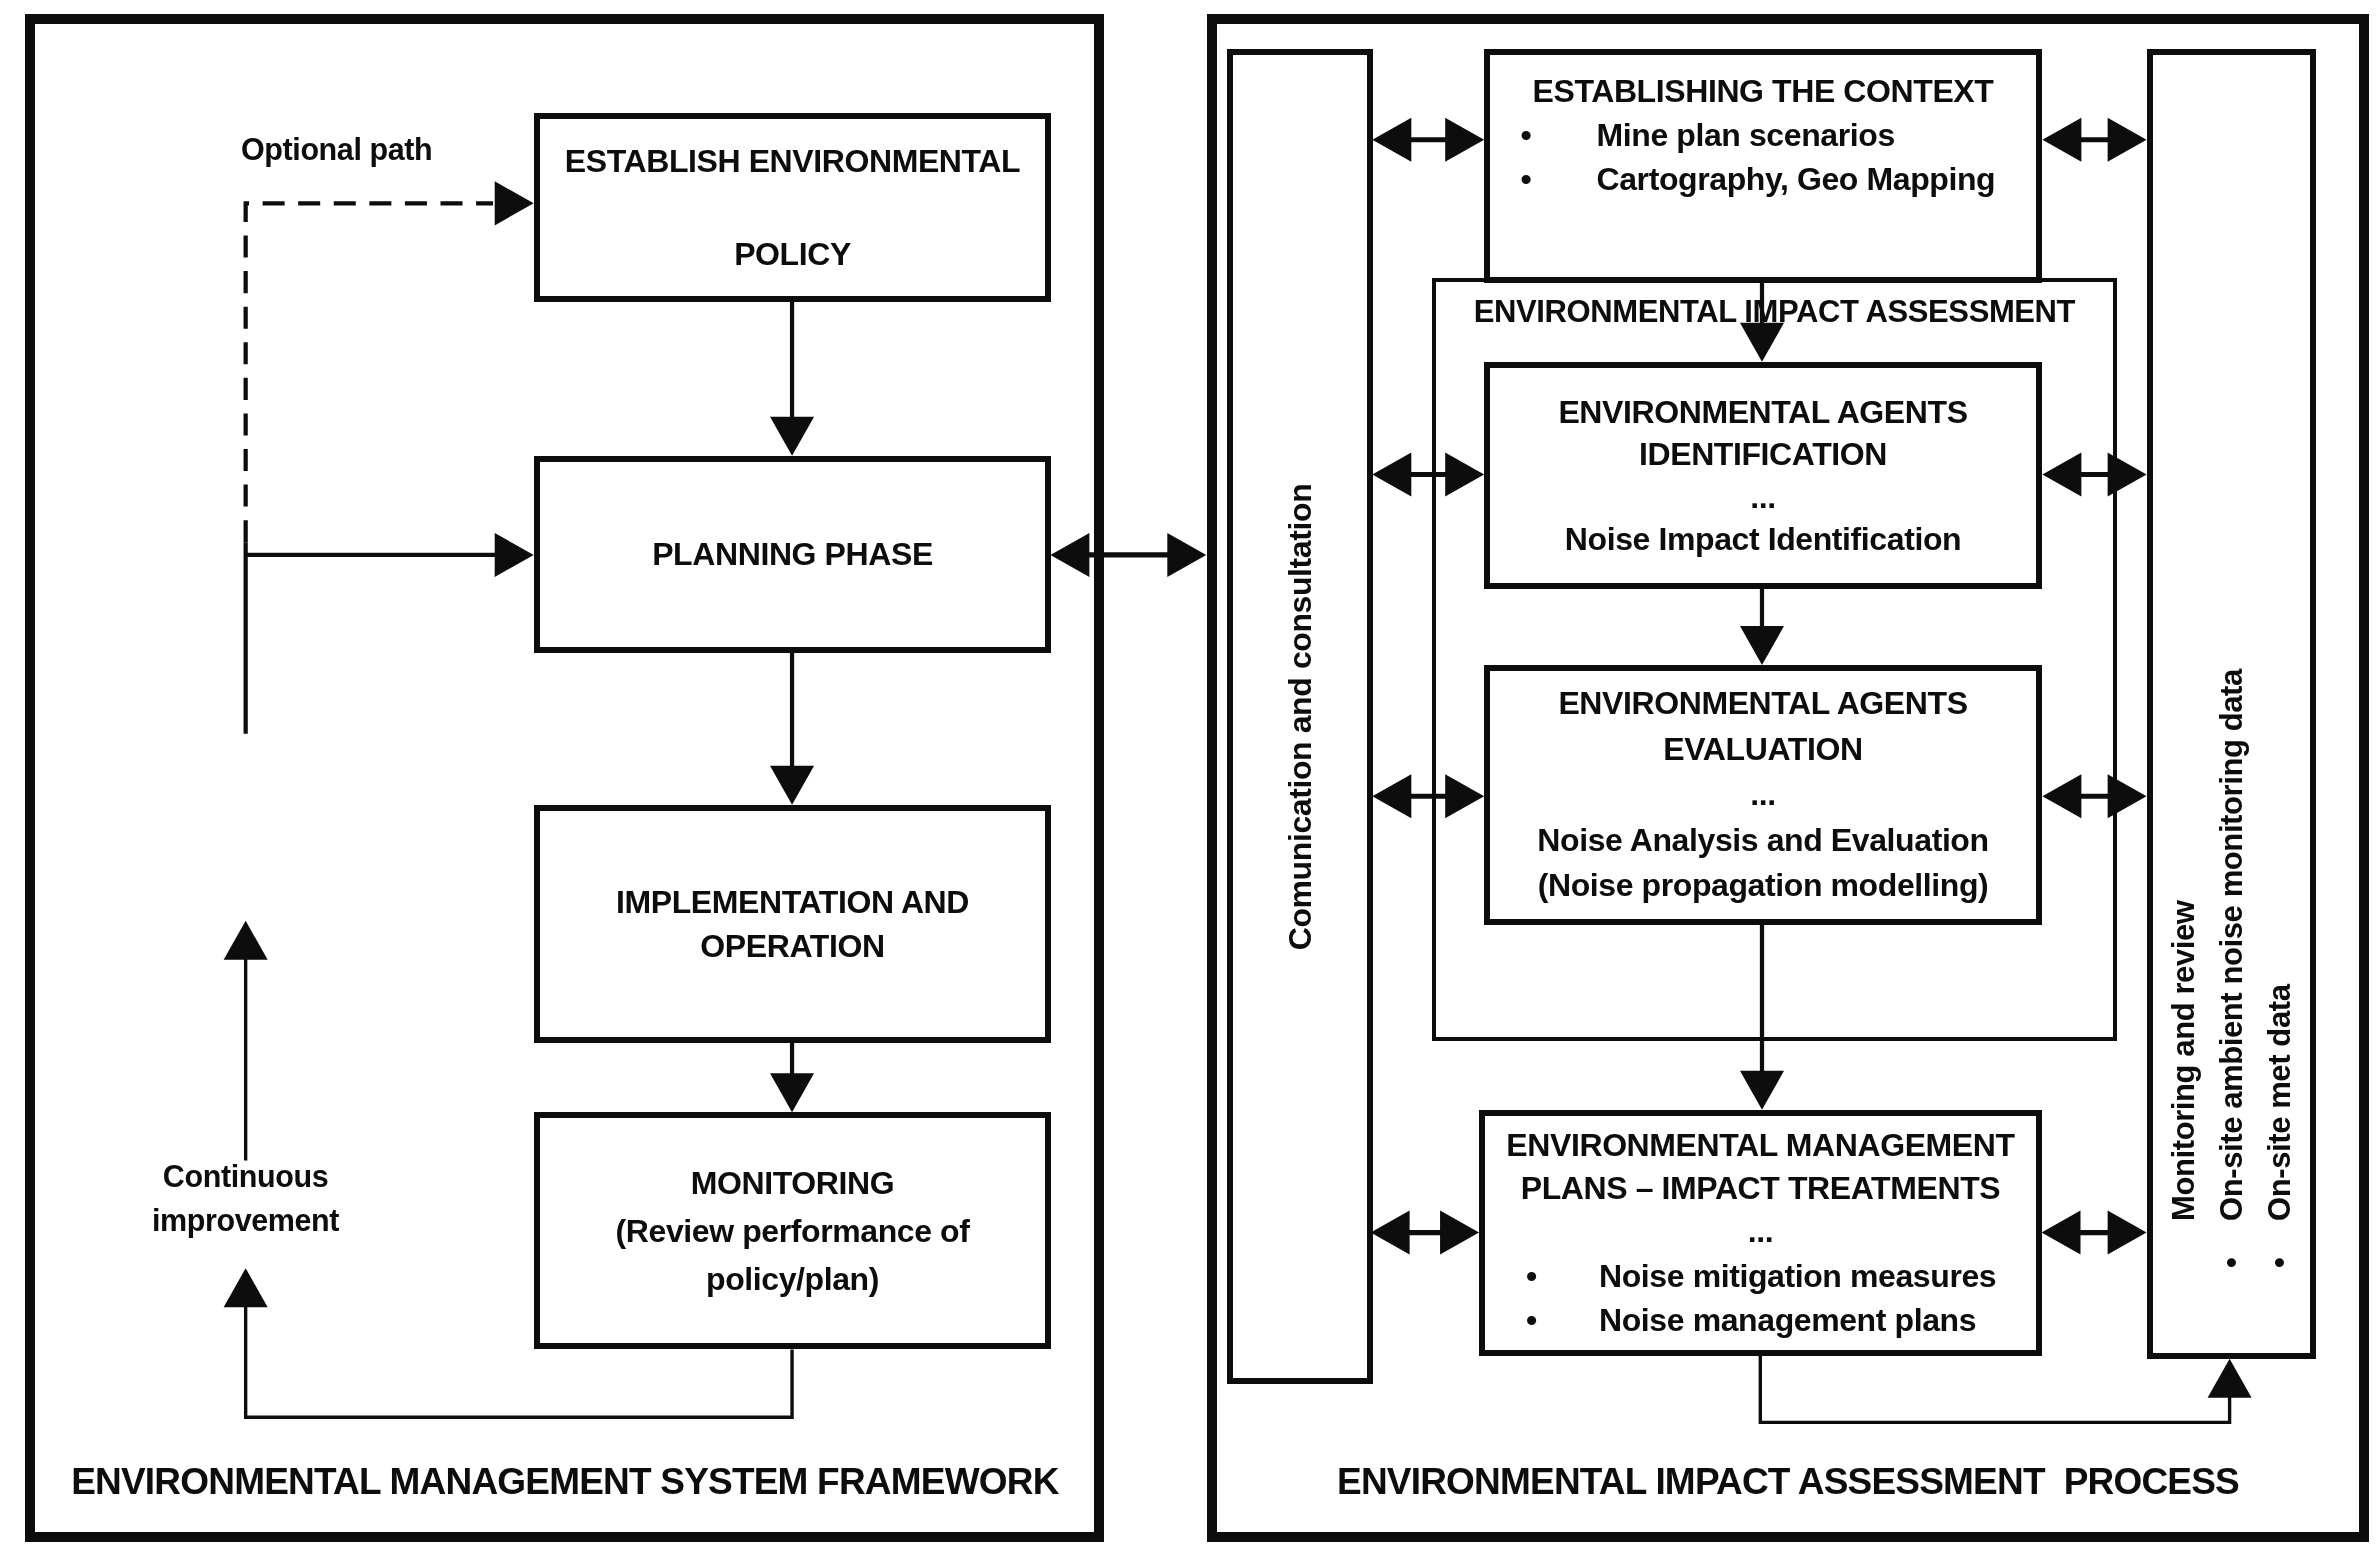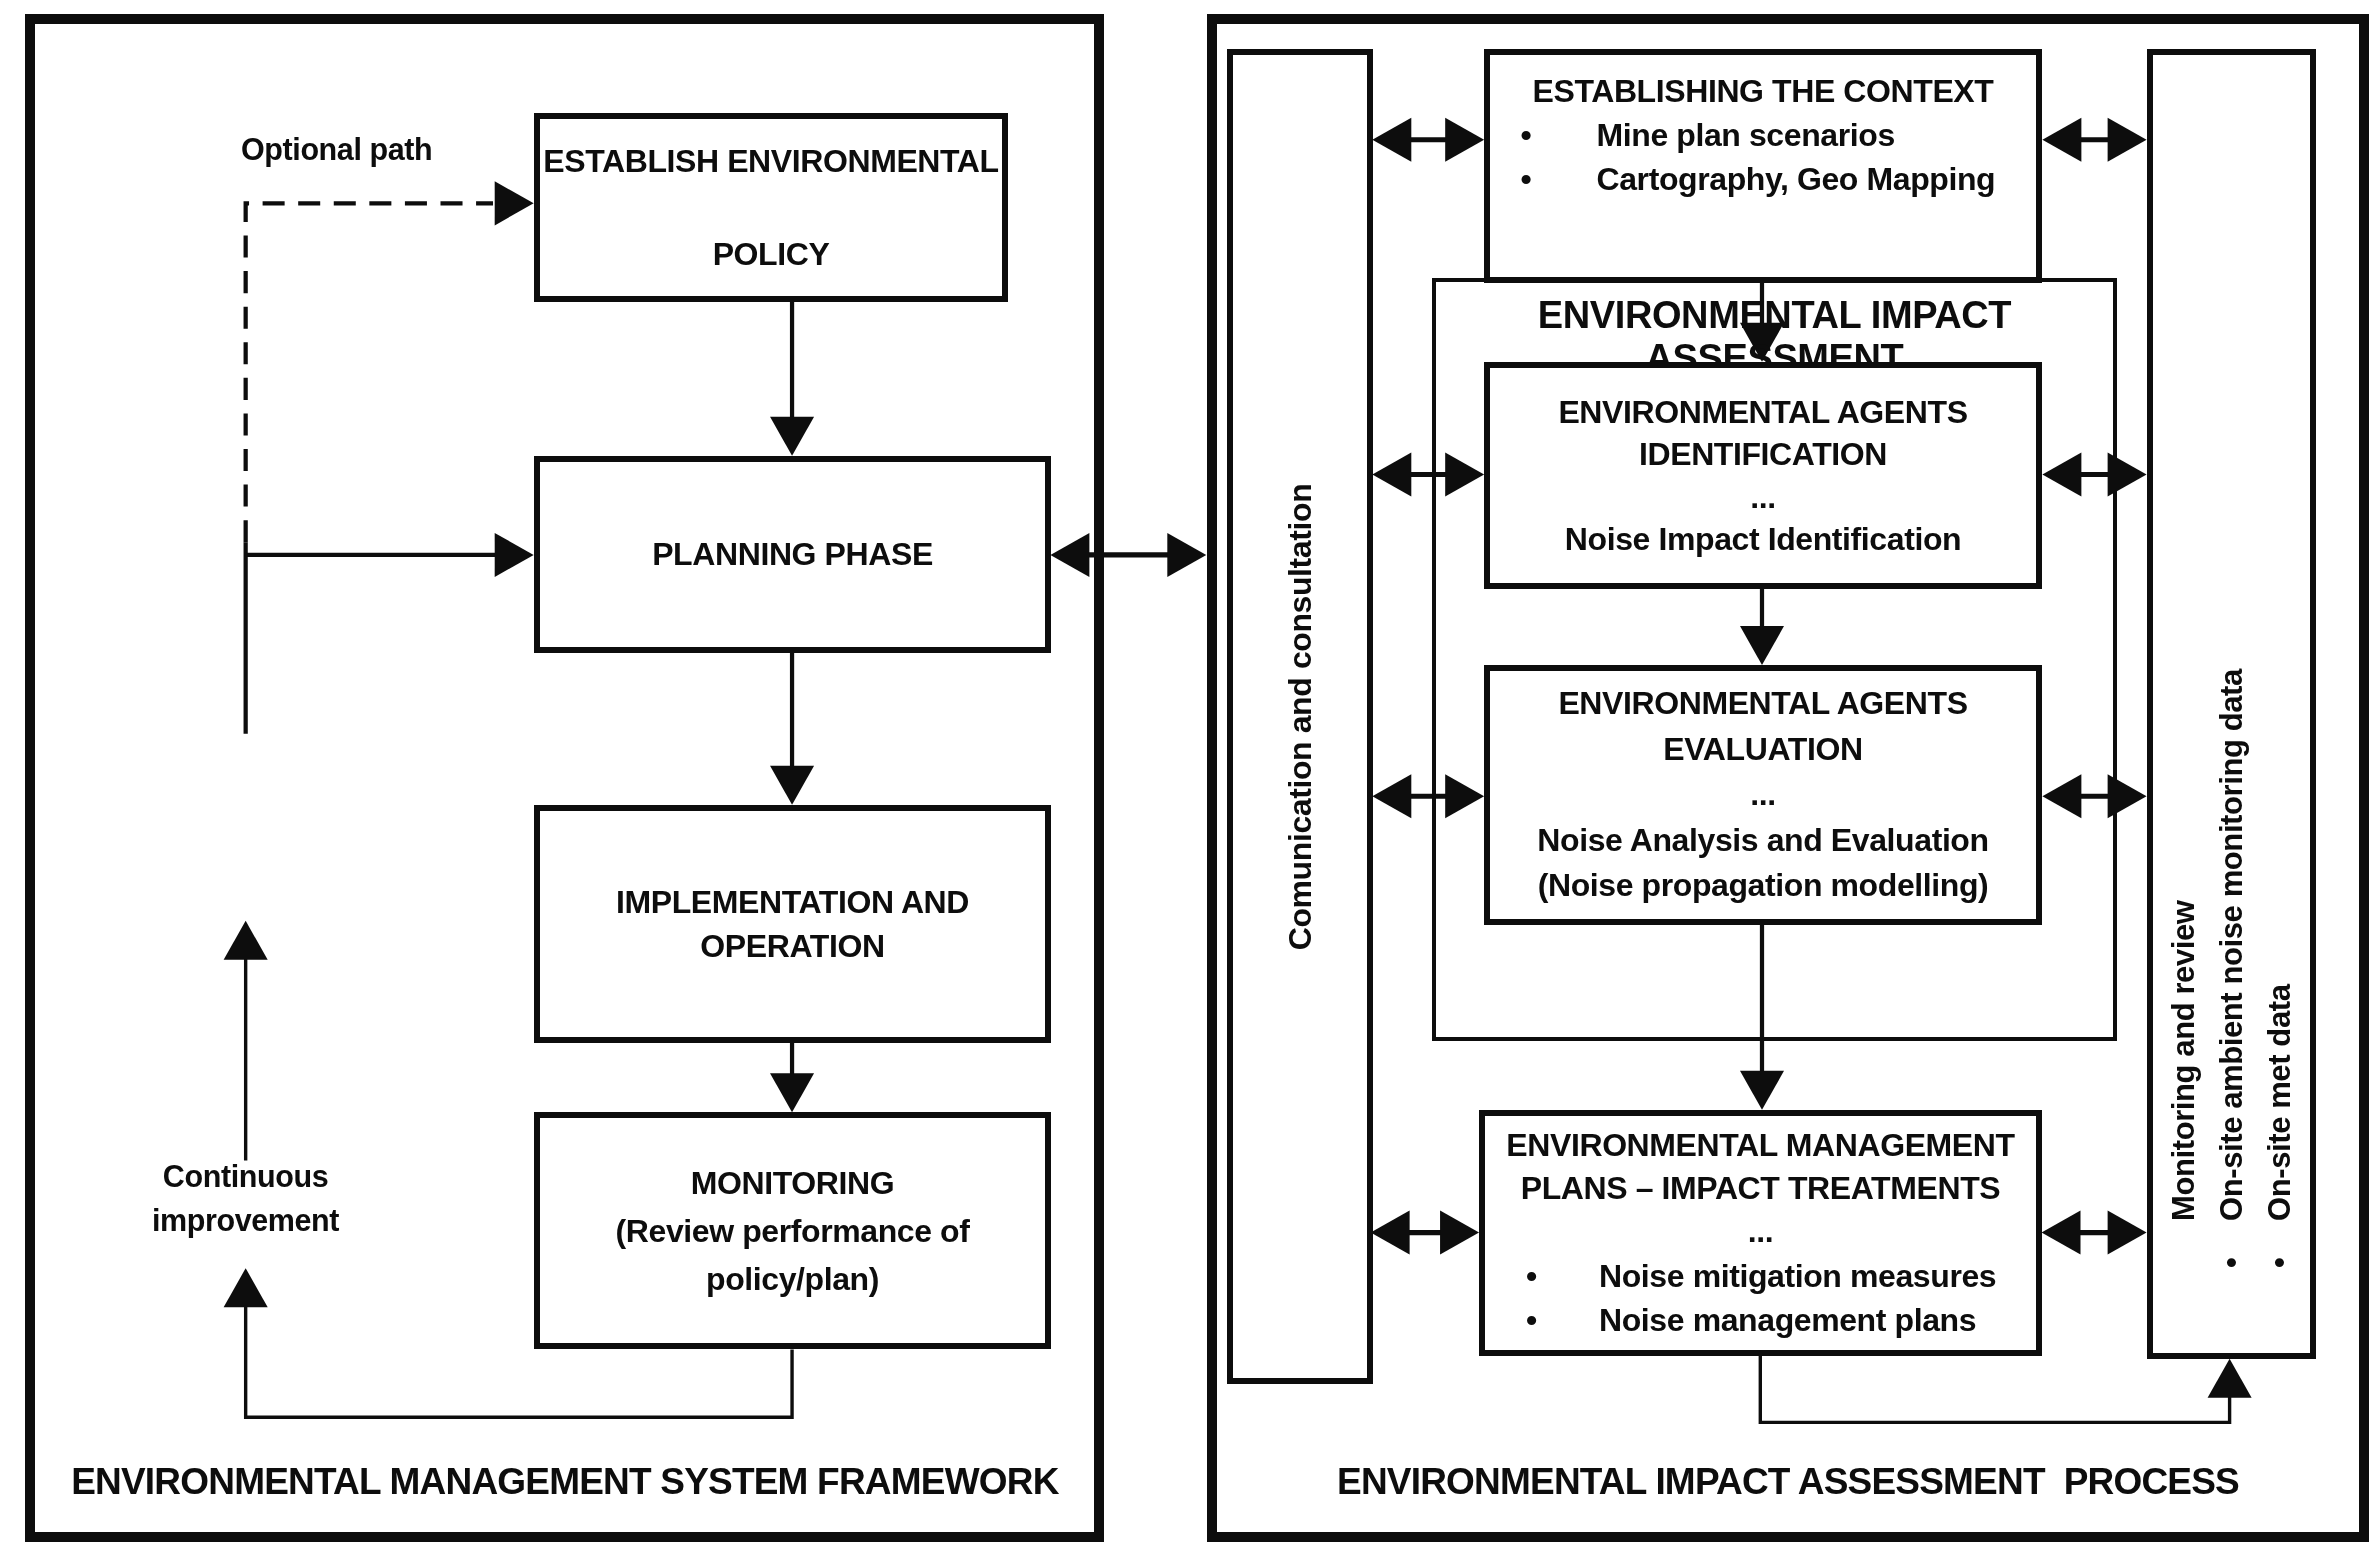--- a/index.html
+++ b/index.html
@@ -22,21 +22,21 @@
     font-size:32px;letter-spacing:-0.4px;line-height:1.38;text-align:center;
   }
   .node .ln{white-space:pre;}
   .bullet-row{
     display:flex;align-items:baseline;width:100%;text-align:left;line-height:1.38;
   }
   .bullet-row .dot{flex:0 0 auto;}
   .bullet-row .btxt{flex:0 0 auto;}
   
   .frame-left{left:25.4px;top:13.6px;width:1079px;height:1528px;}
-  .box-policy{left:534px;top:113px;width:474px;height:189px;gap:48px;}
+  .box-policy{left:534px;top:113px;width:517px;height:189px;gap:48px;}
   .box-planning{left:534px;top:456px;width:517px;height:197px;}
   .box-implementation{left:534px;top:805px;width:517px;height:238px;}
   .box-monitoring{left:534px;top:1112px;width:517px;height:237px;line-height:1.5;}
   .box-corrective{left:61px;top:730px;width:375px;height:189px;}
   .float-label{
     position:absolute;z-index:4;font-size:30.5px;letter-spacing:-0.4px;text-align:center;line-height:1.45;
   }
   .optional-label{left:241px;top:127px;width:271px;text-align:left;}
   .continuous-label{left:93px;top:1154px;width:305px;}
   .caption{
@@ -64,21 +64,21 @@
   .mon-rot .mrow{display:flex;align-items:baseline;line-height:1.55;}
   .mon-rot .dot{width:47px;flex:0 0 auto;}
   .box-context{left:1484px;top:49px;width:558px;height:234px;justify-content:flex-start;padding-top:13.6px;}
   .box-context .bullet-row{padding-left:30.5px;}
   .box-context .dot{width:76px;}
   .eia-container{
     position:absolute;left:1432px;top:278px;width:685px;height:763px;border:4.2px solid var(--ink);
     background:transparent;z-index:2;
   }
   .eia-label{
-    position:absolute;left:0;top:12px;width:100%;text-align:center;font-size:38px;letter-spacing:-0.4px;
+    position:absolute;left:0;top:12px;width:100%;text-align:center;font-size:31px;letter-spacing:-0.4px;
   }
   .box-identification{left:1484px;top:362px;width:558px;height:227px;line-height:1.32;}
   .box-evaluation{left:1484px;top:665px;width:558px;height:260px;line-height:1.42;}
   .box-management{left:1479px;top:1110px;width:563px;height:246px;line-height:1.35;justify-content:center;}
   .box-management .bullet-row{padding-left:41px;}
   .box-management .dot{width:73px;}
 </style>
 </head>
 <body>
 

